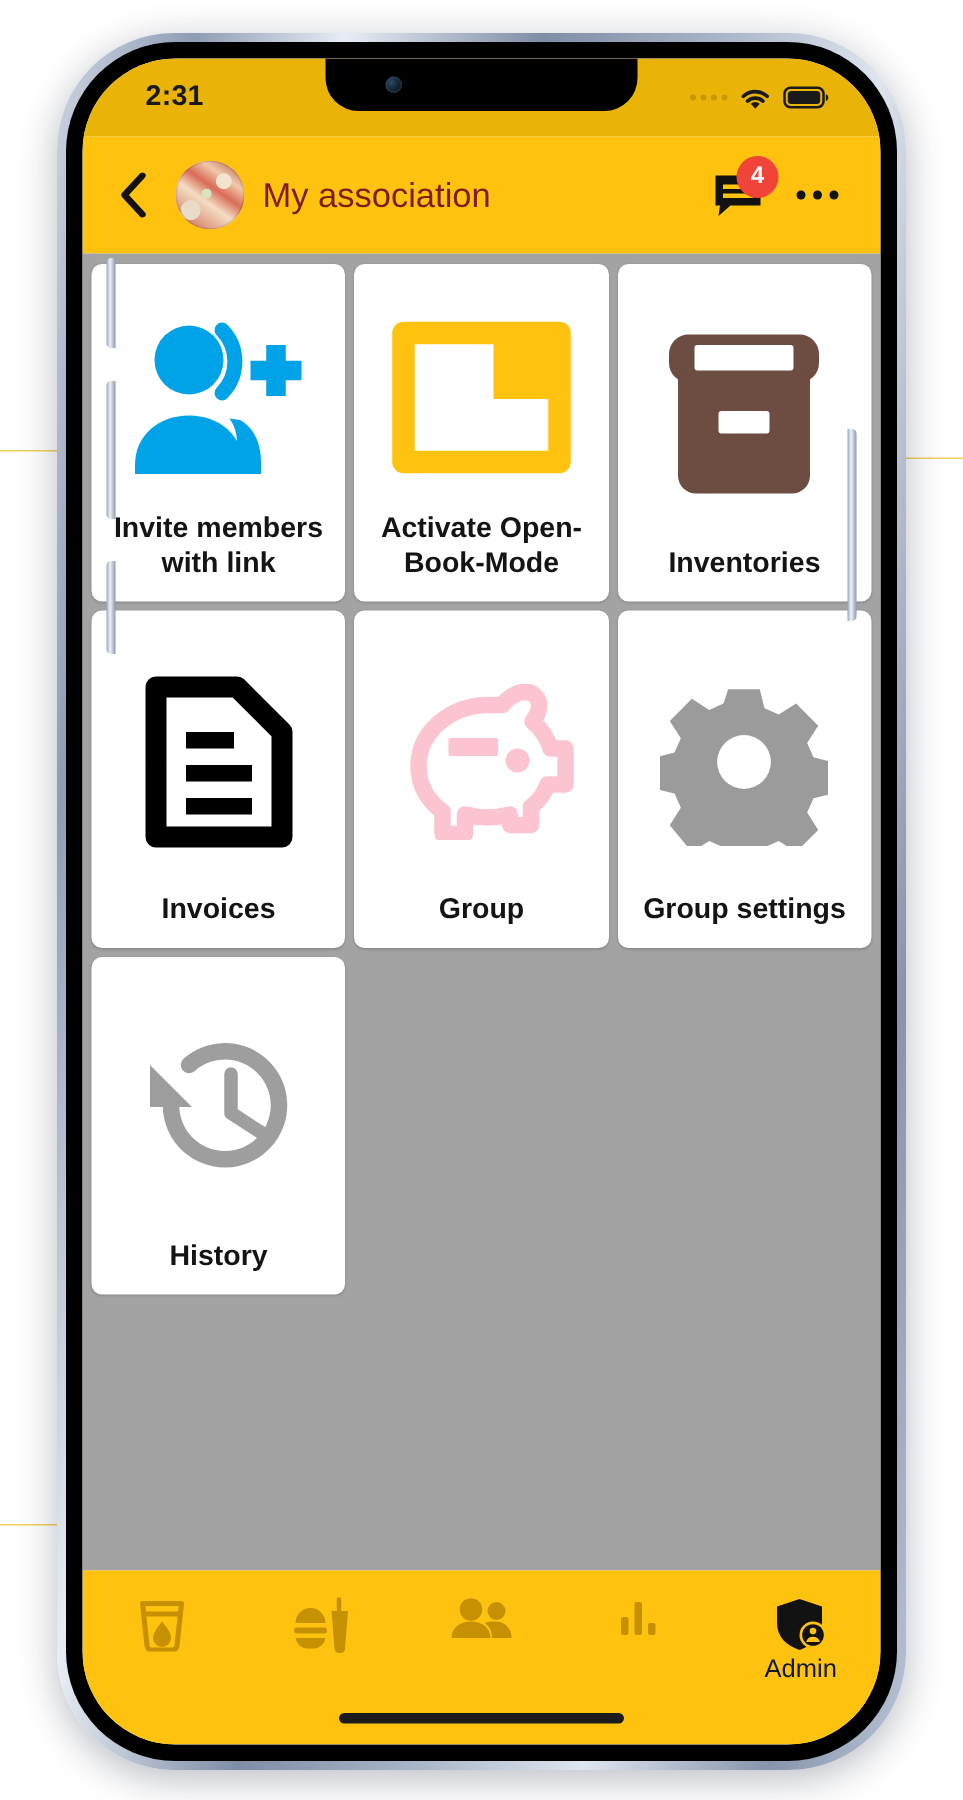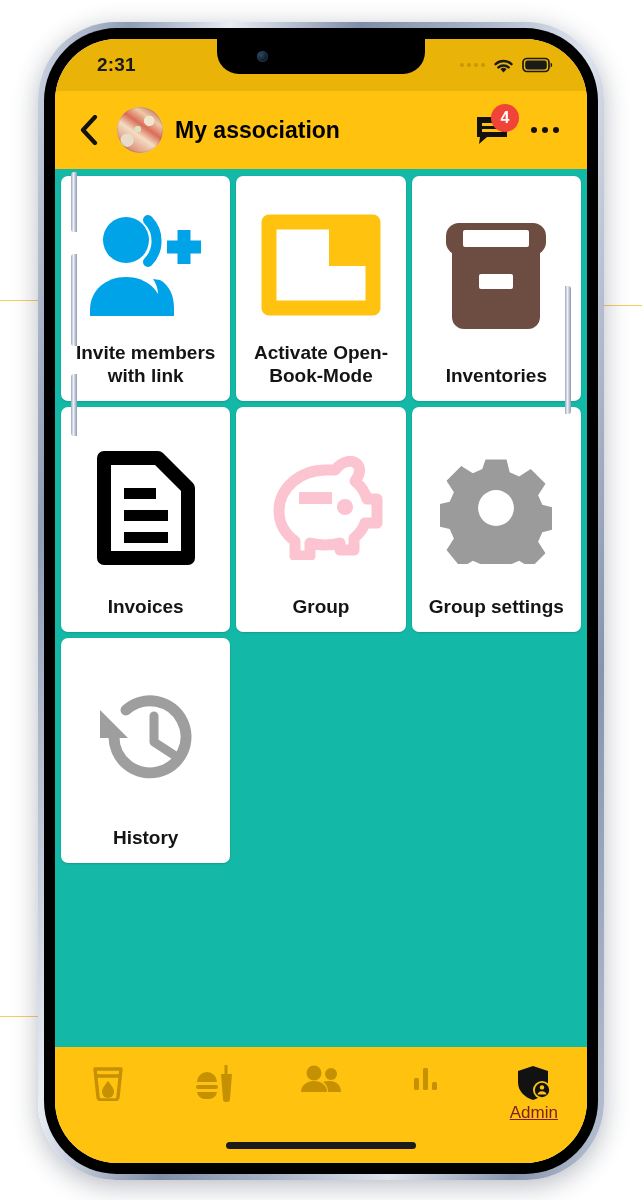--- a/index.html
+++ b/index.html
@@ -120,41 +120,41 @@
     width: 46px; height: 46px; border-radius: 50%;
     flex: none; overflow: hidden;
     background:
       radial-gradient(circle at 22% 72%, #e8dcc8 0 13%, transparent 14%),
       radial-gradient(circle at 70% 30%, #f2e4cd 0 11%, transparent 12%),
       radial-gradient(circle at 45% 48%, #d9e4c0 0 9%, transparent 10%),
       linear-gradient(35deg,#b9593f 0%, #e0a188 22%, #f4ddc3 42%, #d96c58 58%, #efc9aa 74%, #a8492f 100%);
     box-shadow: inset 0 0 0 1px rgba(0,0,0,.10);
   }
   #group-title {
-    font-size: 23px; font-weight: 700; color: #000000;
+    font-size: 23px; font-weight: 400; color: #7f1d1d;
     flex: 1; white-space: nowrap; overflow: hidden;
   }
   #chat-btn { position: relative; width: 42px; height: 42px; display:flex; align-items:center; justify-content:center; cursor:pointer; }
   #chat-badge {
     position: absolute; top: -5px; right: -6px;
     min-width: 28px; height: 28px; padding: 0 6px;
     border-radius: 14px; background: #f04438; color: #fff;
     font-size: 16px; font-weight: 600;
     display: flex; align-items: center; justify-content: center;
   }
   #menu-btn {
     width: 40px; height: 40px; display: flex; align-items: center;
     justify-content: center; gap: 5px; cursor: pointer;
   }
   #menu-btn i { width: 6px; height: 6px; border-radius: 50%; background: #121212; display: block; }
 
   
   #content {
     flex: 1;
-    background: #14b8a6;
+    background: #a3a3a3;
     overflow: hidden;
     padding: 3px 2px 0 2px;
   }
   #grid {
     display: grid;
     grid-template-columns: repeat(3, 1fr);
     gap: 6px;
     padding: 4px;
   }
   .tile {
@@ -198,23 +198,22 @@
     display: flex;
     flex-direction: column;
     align-items: center;
     justify-content: flex-start;
     gap: 2px;
     cursor: pointer;
     height: 62px;
   }
   .nav-item .nav-lbl {
     font-size: 17px;
-    color: #7f1d1d;
+    color: #0f172a;
     font-weight: 400;
-    text-decoration: underline;
   }
   #home-indicator {
     position: absolute;
     bottom: 14px;
     left: 50%;
     transform: translateX(-50%);
     width: 190px;
     height: 7px;
     border-radius: 4px;
     background: #1b1b1b;

